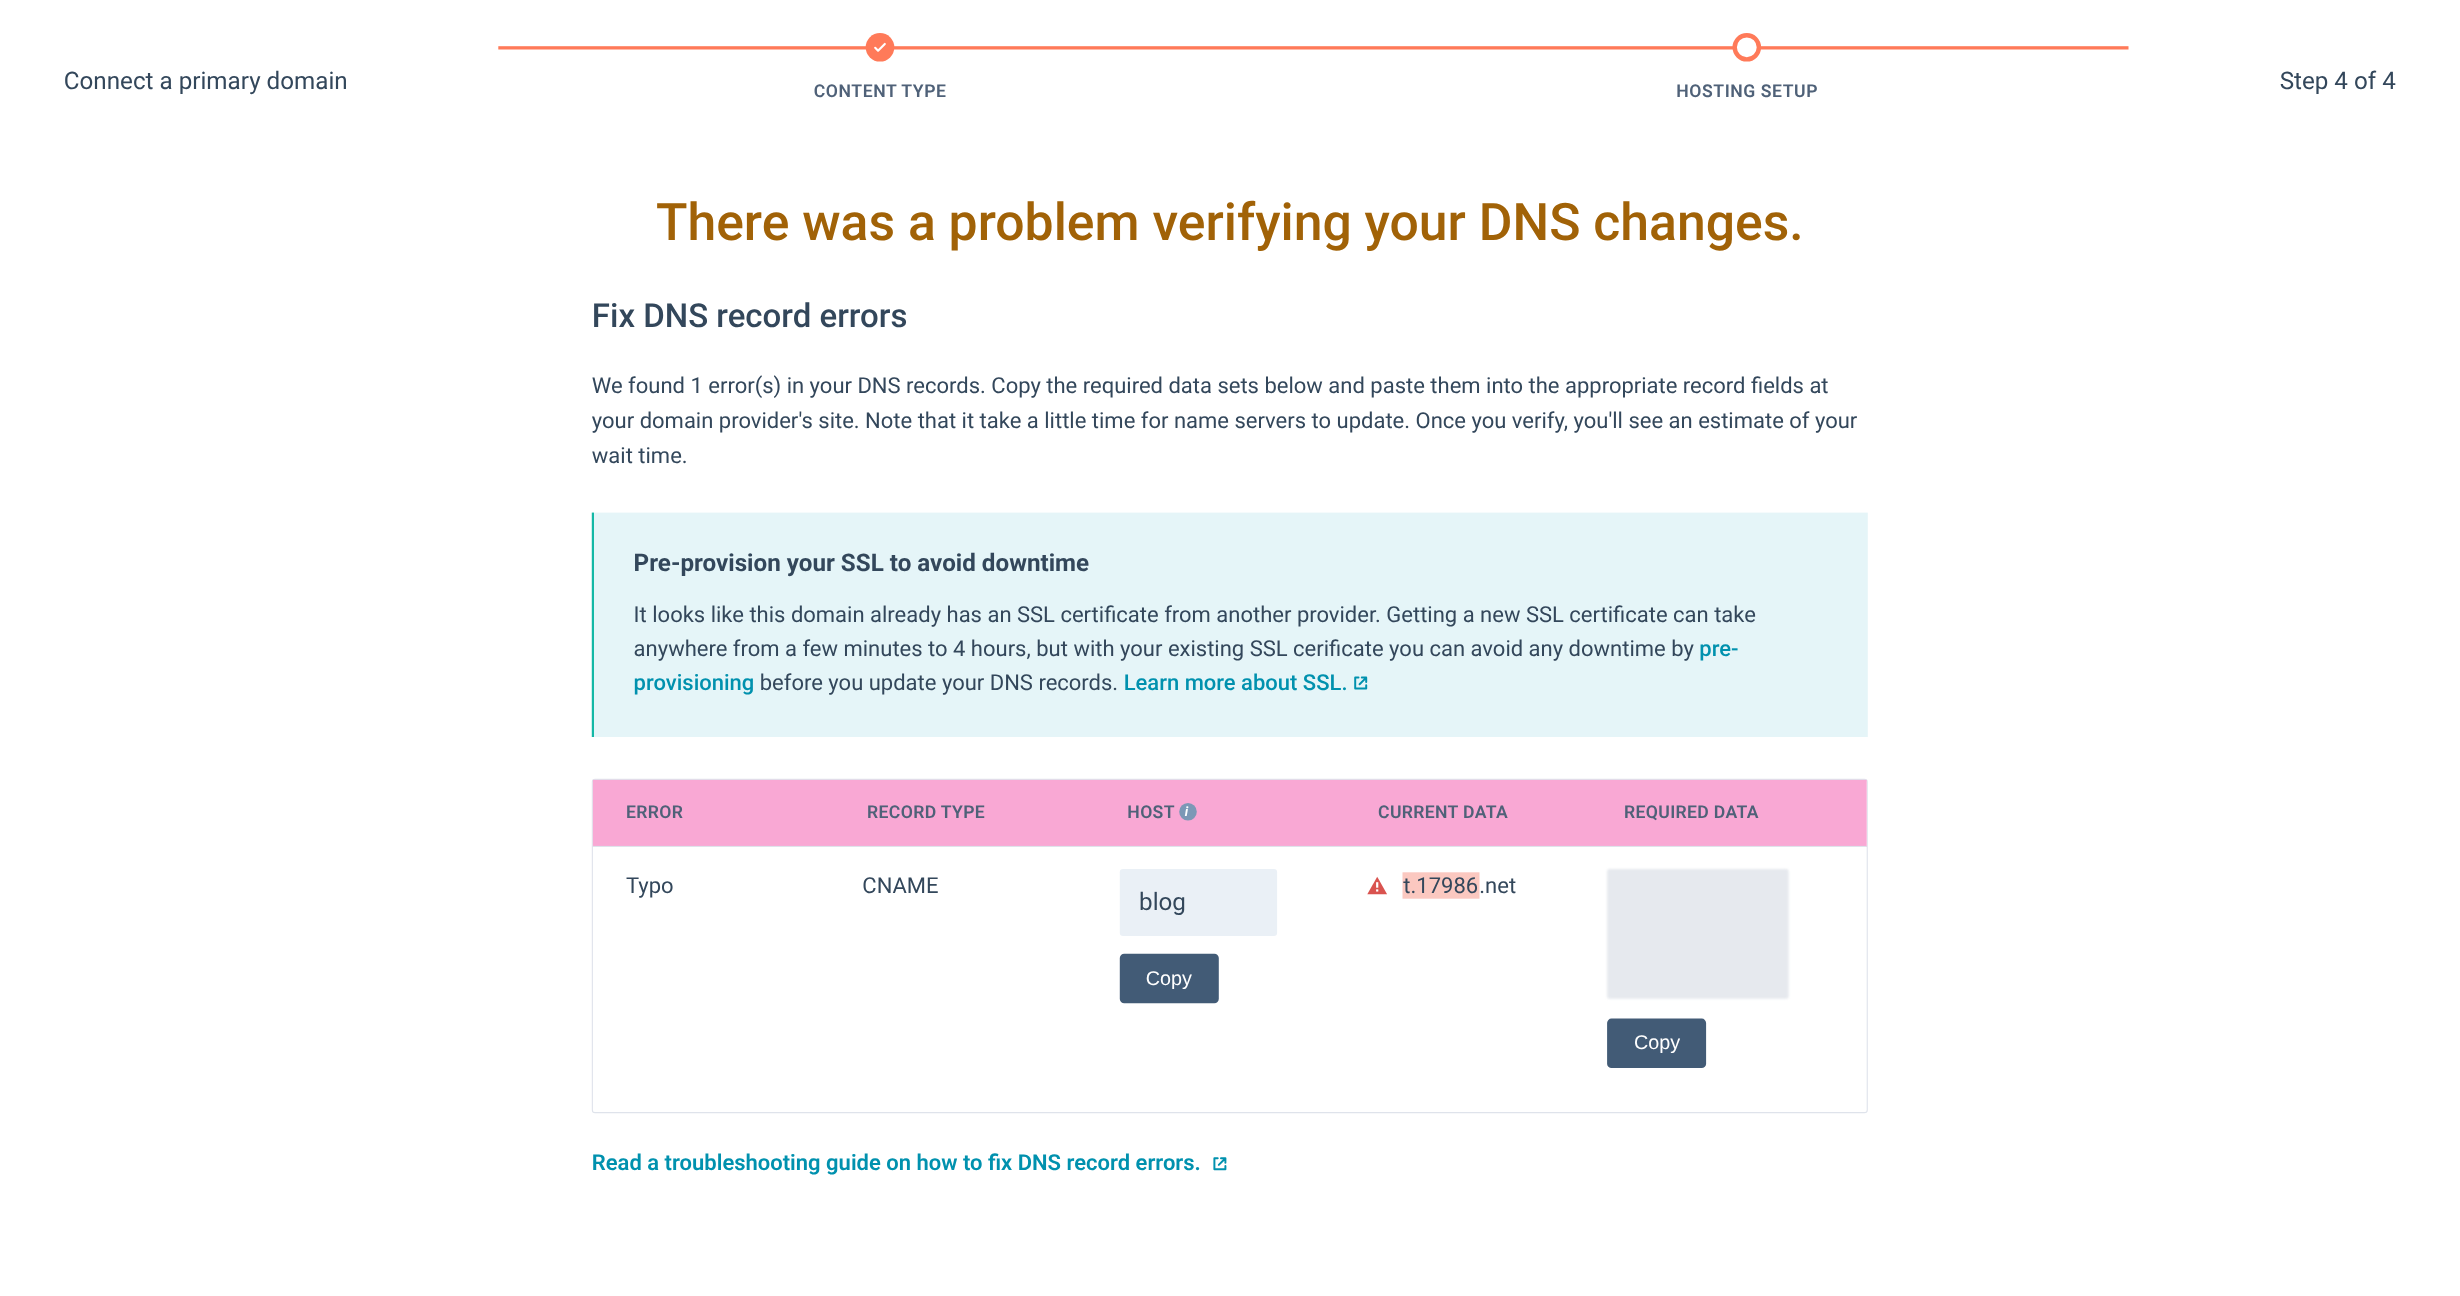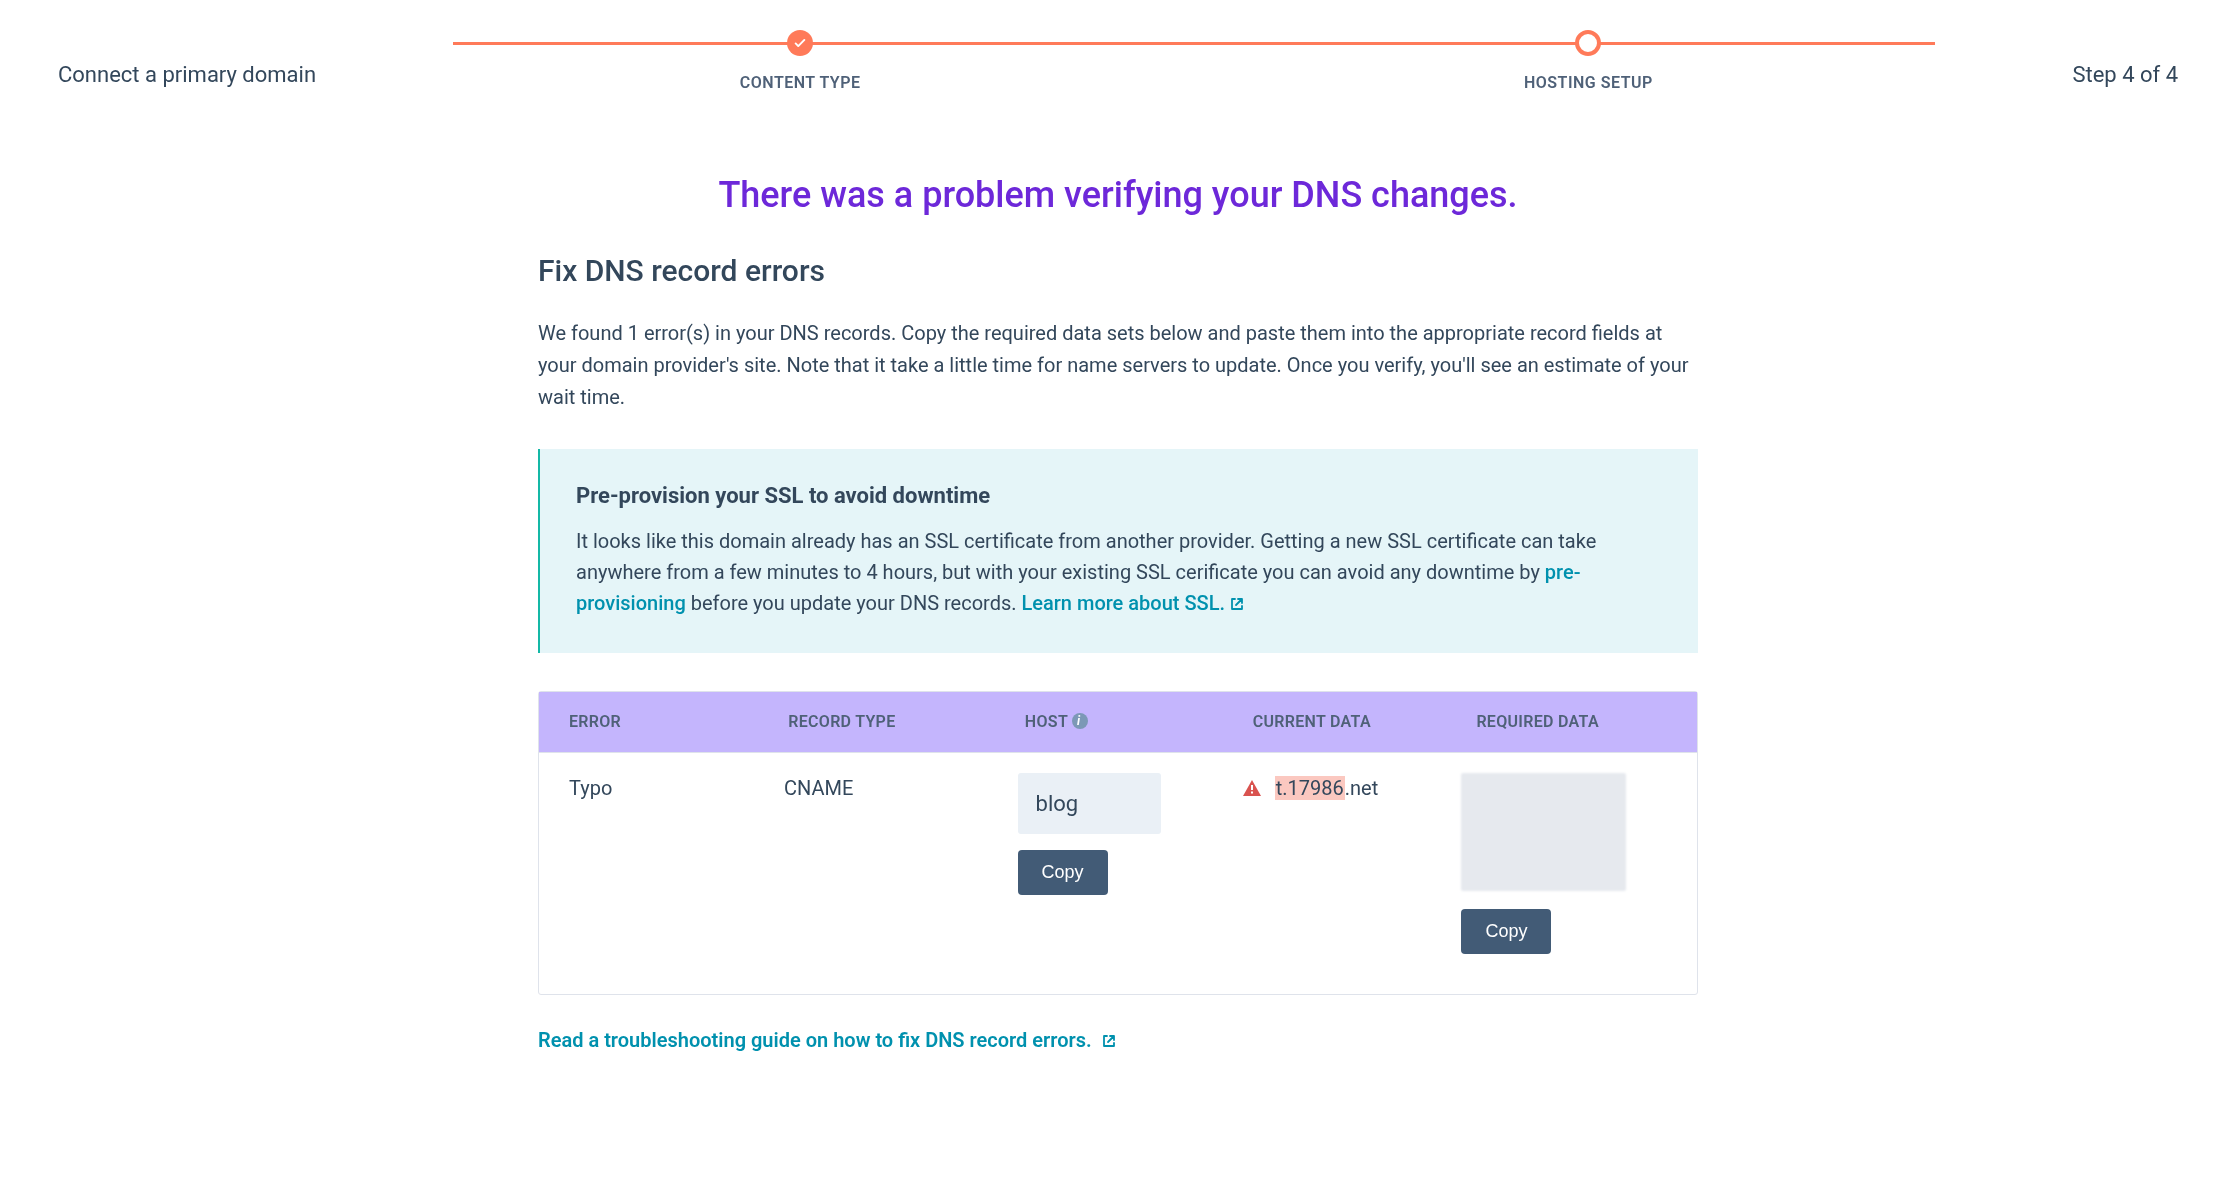--- a/index.html
+++ b/index.html
@@ -77,23 +77,23 @@
   }
 
   
   .main {
     max-width: 1160px;
     margin: 68px auto 0 auto;
     text-align: left;
   }
   .headline {
     text-align: center;
-    font-size: 36px;
+    font-size: 47px;
     font-weight: 500;
-    color: #6d28d9;
+    color: #a16207;
     margin-bottom: 26px;
   }
   .subhead {
     text-align: center;
     font-size: 20px;
     color: #33475b;
     margin-bottom: 70px;
   }
 
   .section-title {
@@ -140,21 +140,21 @@
   }
 
   
   .table {
     border: 1px solid #dfe3eb;
     border-radius: 3px;
     margin-bottom: 30px;
   }
   .thead {
     display: flex;
-    background: #c4b5fd;
+    background: #f9a8d4;
     border-bottom: 1px solid #dfe3eb;
     padding: 18px 30px;
     gap: 20px;
   }
   .th {
     font-size: 16px;
     font-weight: 600;
     color: #4f6178;
     letter-spacing: 0.3px;
   }

